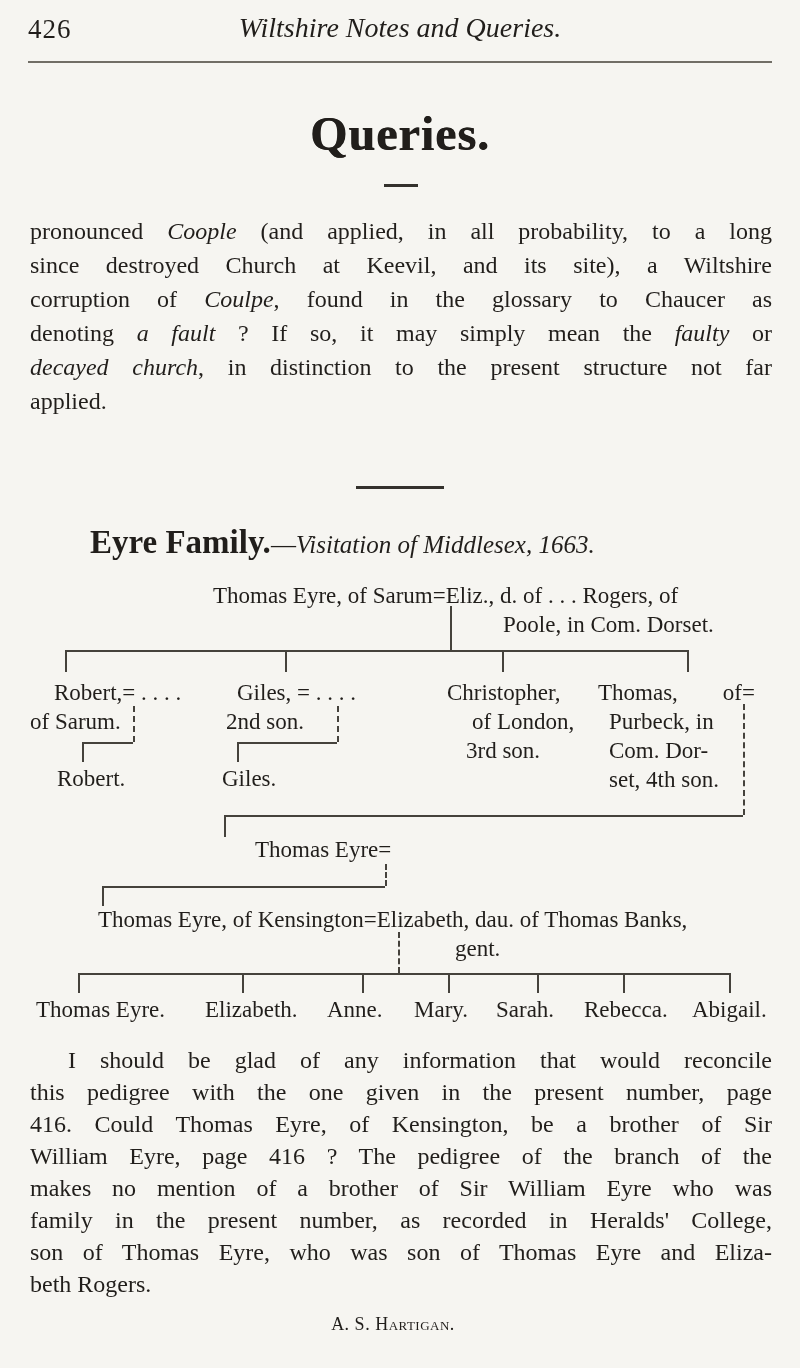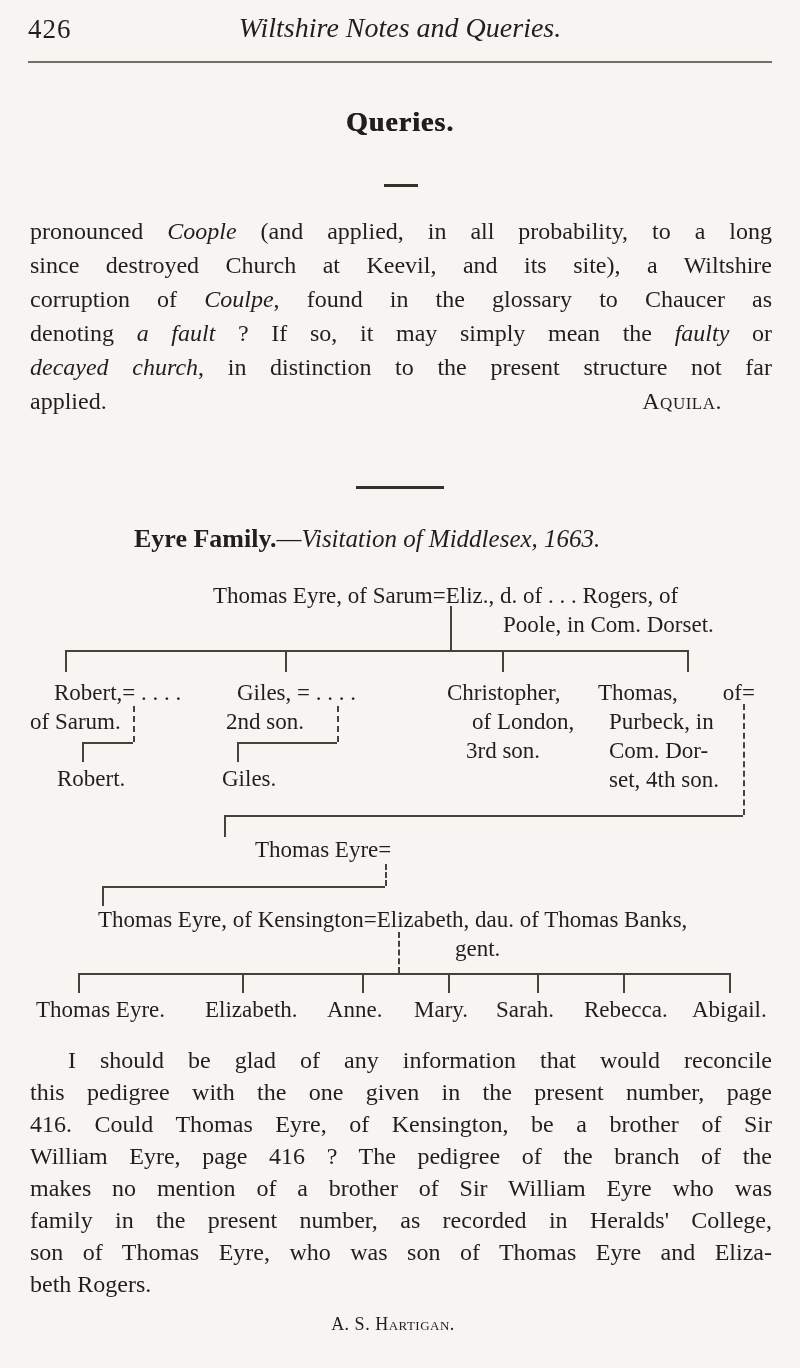--- a/index.html
+++ b/index.html
@@ -6,41 +6,41 @@
   body{
     width:800px;height:1368px;position:relative;overflow:hidden;
     background:#f6f5f1;color:#211e1b;
     font-family:"Liberation Serif", serif;
   }
   .abs{position:absolute;}
   
   .page-number{top:14px;left:28px;font-size:27px;letter-spacing:1px;}
   .header-title{top:12px;left:0;width:100%;text-align:center;font-style:italic;font-size:28px;}
   .header-rule{top:61px;left:28px;width:744px;height:0;border-top:2px solid #716e66;}
-  .queries-heading{top:106px;left:0;width:100%;text-align:center;font-size:28px;font-weight:bold;
+  .queries-heading{top:106px;left:0;width:100%;text-align:center;font-size:48px;font-weight:bold;
     text-shadow:0.6px 0 currentColor;letter-spacing:1px;}
   .divider{height:0;border-top:3px solid #34312d;}
   .divider-1{top:184px;left:384px;width:34px;}
   .divider-2{top:486px;left:356px;width:88px;}
   
   .para{left:30px;width:742px;font-size:24px;}
   .para-1{top:214px;}
   .para-2{top:1044px;}
   .jline{height:34px;line-height:34px;text-align:justify;text-align-last:justify;white-space:nowrap;overflow:visible;}
   .para-2 .jline{height:32px;line-height:32px;}
   .indent{text-indent:38px;}
   .plainline{height:32px;line-height:32px;text-align:left;}
   .lastline{height:34px;line-height:34px;display:flex;justify-content:space-between;}
   .lastline .sig{padding-right:50px;}
   .sc{font-variant:small-caps;letter-spacing:0.5px;}
   .s-b{font-weight:bold;}
   .s-i{font-style:italic;}
   
   .eyre-heading{top:524px;left:90px;font-size:25px;white-space:nowrap;}
-  .eyre-heading .s-b{font-size:26px;margin-left:44px;}
+  .eyre-heading .s-b{font-size:33px;}
   
   .pedigree{top:570px;left:0;width:800px;height:462px;}
   .ped{position:absolute;font-size:23px;line-height:24px;white-space:nowrap;}
   .hl{position:absolute;height:0;border-top:2px solid #45423c;}
   .vl{position:absolute;width:0;border-left:2px solid #45423c;}
   .vd{position:absolute;width:0;border-left:2px dashed #45423c;}
   .stretch{text-align:justify;text-align-last:justify;white-space:normal;}
   
   .signature-2{top:1314px;left:30px;width:742px;text-align:center;padding-right:16px;font-size:18px;box-sizing:border-box;}
 </style>
@@ -55,21 +55,20 @@
 <div class="abs divider divider-1"></div>
 
 <div class="abs para para-1">
   <div class="jline"><span>pronounced </span><span class="s-i">Coople</span><span> (and applied, in all probability, to a long</span></div>
   <div class="jline"><span>since destroyed Church at Keevil, and its site), a Wiltshire</span></div>
   <div class="jline"><span>corruption of </span><span class="s-i">Coulpe</span><span>, found in the glossary to Chaucer as</span></div>
   <div class="jline"><span>denoting </span><span class="s-i">a fault</span><span> ?  If so, it may simply mean the </span><span class="s-i">faulty</span><span> or</span></div>
   <div class="jline"><span class="s-i">decayed church</span><span>, in distinction to the present structure not far</span></div>
   <div class="lastline">
     <span>applied.</span>
-    <span class="sc sig">Aquila.</span>
   </div>
 </div>
 
 <div class="abs divider divider-2"></div>
 
 <div class="abs eyre-heading">
   <span class="s-b">Eyre Family.</span><span>—</span><span class="s-i">Visitation of Middlesex, 1663.</span>
 </div>
 
 <div class="abs pedigree">

